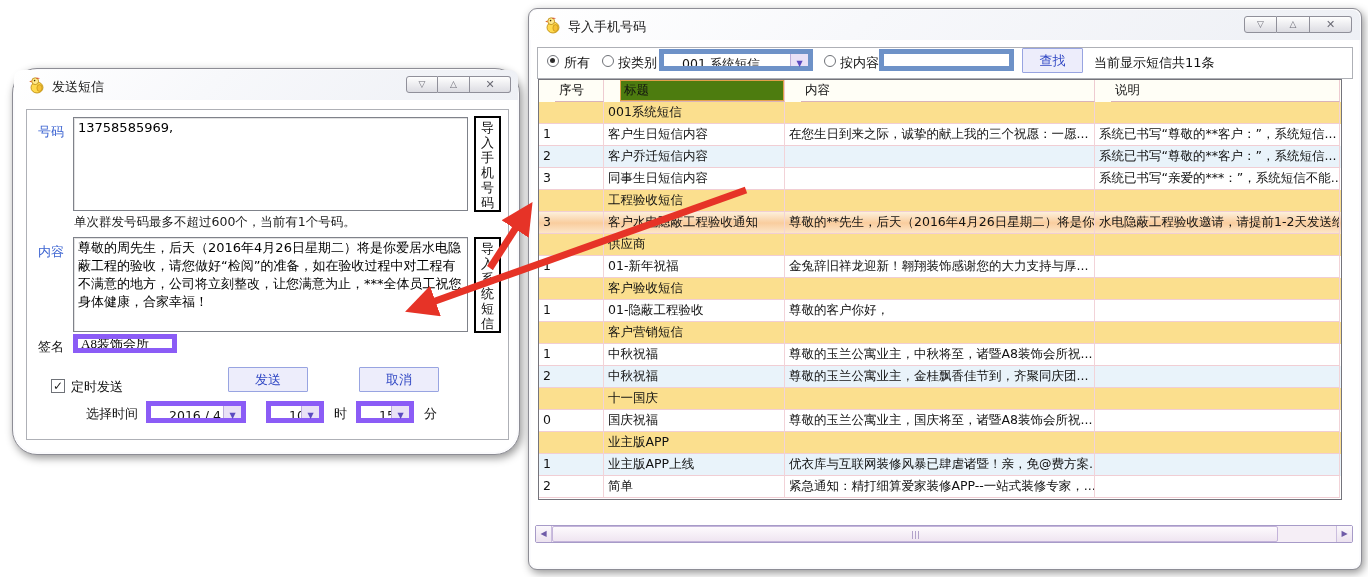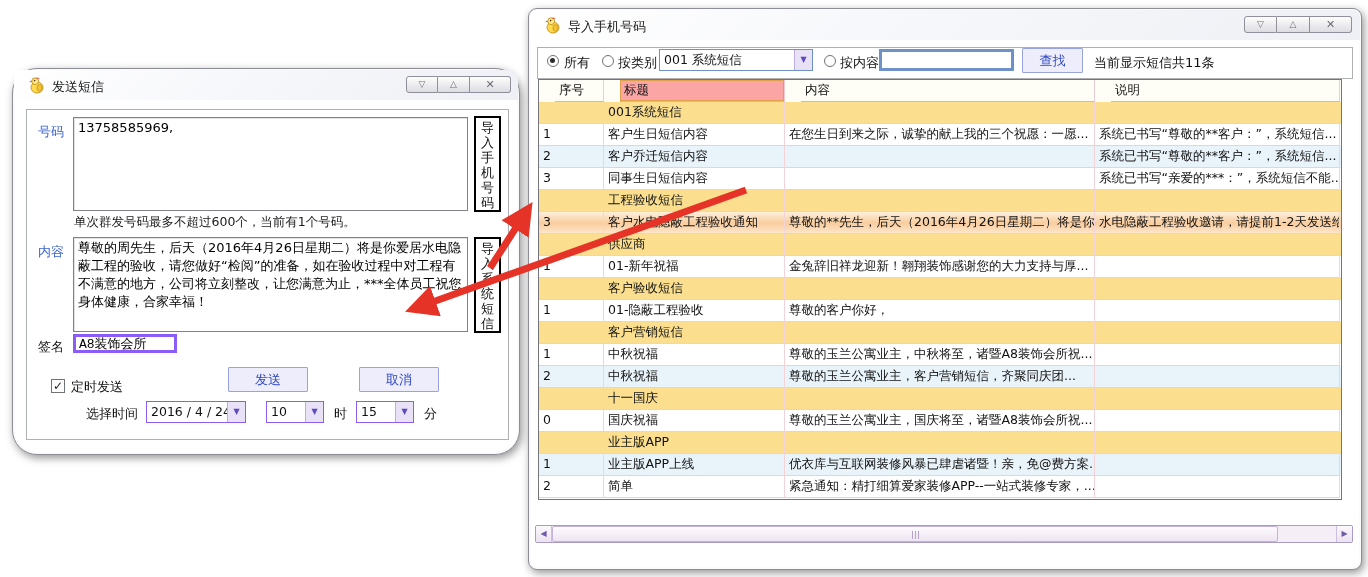--- a/index.html
+++ b/index.html
@@ -27,51 +27,51 @@
 
   .groupbox{position:absolute;border:1px solid #aeb0b6;background:transparent;}
 
   .lbl{font-size:13px;position:absolute;white-space:nowrap;}
   .lbl-blue{color:#3b63d1;}
   .hint{font-size:12.5px;color:#1a1a1a;position:absolute;white-space:nowrap;}
 
   .ta{position:absolute;border:1px solid #7f828a;background:#fff;font-family:"DejaVu Sans",sans-serif;
     font-size:13px;line-height:18px;padding:1px 4px;resize:none;box-sizing:border-box;
     box-shadow:inset 1px 1px 0 #e2e2e2;outline:none;overflow:hidden;color:#000;}
-  .inp{position:absolute;border:3px solid #8b5cf6;background:#fff;font-family:Liberation Mono, monospace;
+  .inp{position:absolute;border:5px solid #8b5cf6;background:#fff;font-family:Liberation Serif, serif;
     font-size:13px;padding:0 3px;box-sizing:border-box;outline:none;color:#000;}
 
   .vbtn{position:absolute;width:27px;box-sizing:border-box;border:2px solid #000;background:#fff;
     font-size:13px;line-height:15px;text-align:center;word-break:break-all;padding:2px 0;cursor:pointer;}
 
   .btn-lav{position:absolute;background:#ededfb;border:1px solid #98a4e1;color:#3148c4;
     font-size:13px;text-align:center;box-sizing:border-box;cursor:pointer;border-radius:1px;}
 
-  .combo{position:absolute;background:#fff;border:1px solid #8b5cf6;box-sizing:border-box;display:flex;}
+  .combo{position:absolute;background:#fff;border:5px solid #8b5cf6;box-sizing:border-box;display:flex;padding-left:14px;}
   .combo.blue{border-color:#6e92c8;}
   .combo-text{flex:1;font-size:12.5px;padding:2px 4px;white-space:nowrap;overflow:hidden;}
   .combo-arrow{width:17px;background:#e9e1f6;border-left:1px solid #bcaedc;color:#5b4ac0;
     font-size:8px;text-align:center;line-height:20px;flex:none;}
 
   .radio{position:absolute;width:12px;height:12px;border:1px solid #6f7278;border-radius:50%;
     background:#fff;box-sizing:border-box;}
   .radio.on::after{content:"";position:absolute;left:2px;top:2px;width:5px;height:5px;
     border-radius:50%;background:#2c2c2c;}
   .cb{position:absolute;width:14px;height:14px;border:1px solid #6f7278;background:#fff;
     box-sizing:border-box;font-size:12px;line-height:12px;text-align:center;color:#1a1a1a;font-weight:bold;}
 
   
   #msg-table{position:absolute;left:9px;top:70px;width:802px;height:419px;border:1px solid #74747c;
     box-sizing:content-box;overflow:hidden;background:#fff;}
   .trow{display:grid;grid-template-columns:65px 181px 310px 245px;height:22px;box-sizing:border-box;}
   .tcell{box-sizing:border-box;padding:0 4px;font-size:12.5px;line-height:20px;white-space:nowrap;
     overflow:hidden;border-right:1px solid #f2d3d8;border-bottom:1px solid #f1ced4;}
   .thead{background:#fffef6;}
   .thead .tcell{border-right:1px solid #eecbd1;border-bottom:1px solid #d9b3ba;margin-left:16px;}
-  .thead .tcell.hl{background:#fca5a5;box-shadow:inset 0 0 0 1px #e2a04a;}
+  .thead .tcell.hl{background:#4d7c0f;box-shadow:inset 0 0 0 1px #e2a04a;}
   .row-white{background:#ffffff;}
   .row-blue{background:#e9f3fa;}
   .row-category{background:#fbdf8e;}
   .row-selected{background:linear-gradient(180deg,#fdf0dc 0%,#f9cd9e 50%,#fde8cd 100%);}
 
   .hscroll{position:absolute;left:6px;top:516px;width:818px;height:18px;background:#f5eef6;
     border:1px solid #a79bc8;box-sizing:border-box;display:flex;border-radius:2px;}
   .scroll-btn{width:15px;background:linear-gradient(180deg,#fbf8fc,#ece2ef);color:#6f5ba8;
     font-size:8px;line-height:16px;text-align:center;flex:none;}
   .scroll-btn.left{border-right:1px solid #cbbede;}
@@ -250,21 +250,21 @@
         </div>
         <div class="trow row-white">
           <div class="tcell">1</div>
           <div class="tcell">中秋祝福</div>
           <div class="tcell">尊敬的玉兰公寓业主，中秋将至，诸暨A8装饰会所祝...</div>
           <div class="tcell"></div>
         </div>
         <div class="trow row-blue">
           <div class="tcell">2</div>
           <div class="tcell">中秋祝福</div>
-          <div class="tcell">尊敬的玉兰公寓业主，客户营销短信，齐聚同庆团...</div>
+          <div class="tcell">尊敬的玉兰公寓业主，金桂飘香佳节到，齐聚同庆团...</div>
           <div class="tcell"></div>
         </div>
         <div class="trow row-category">
           <div class="tcell"></div>
           <div class="tcell">十一国庆</div>
           <div class="tcell"></div>
           <div class="tcell"></div>
         </div>
         <div class="trow row-white">
           <div class="tcell">0</div>

